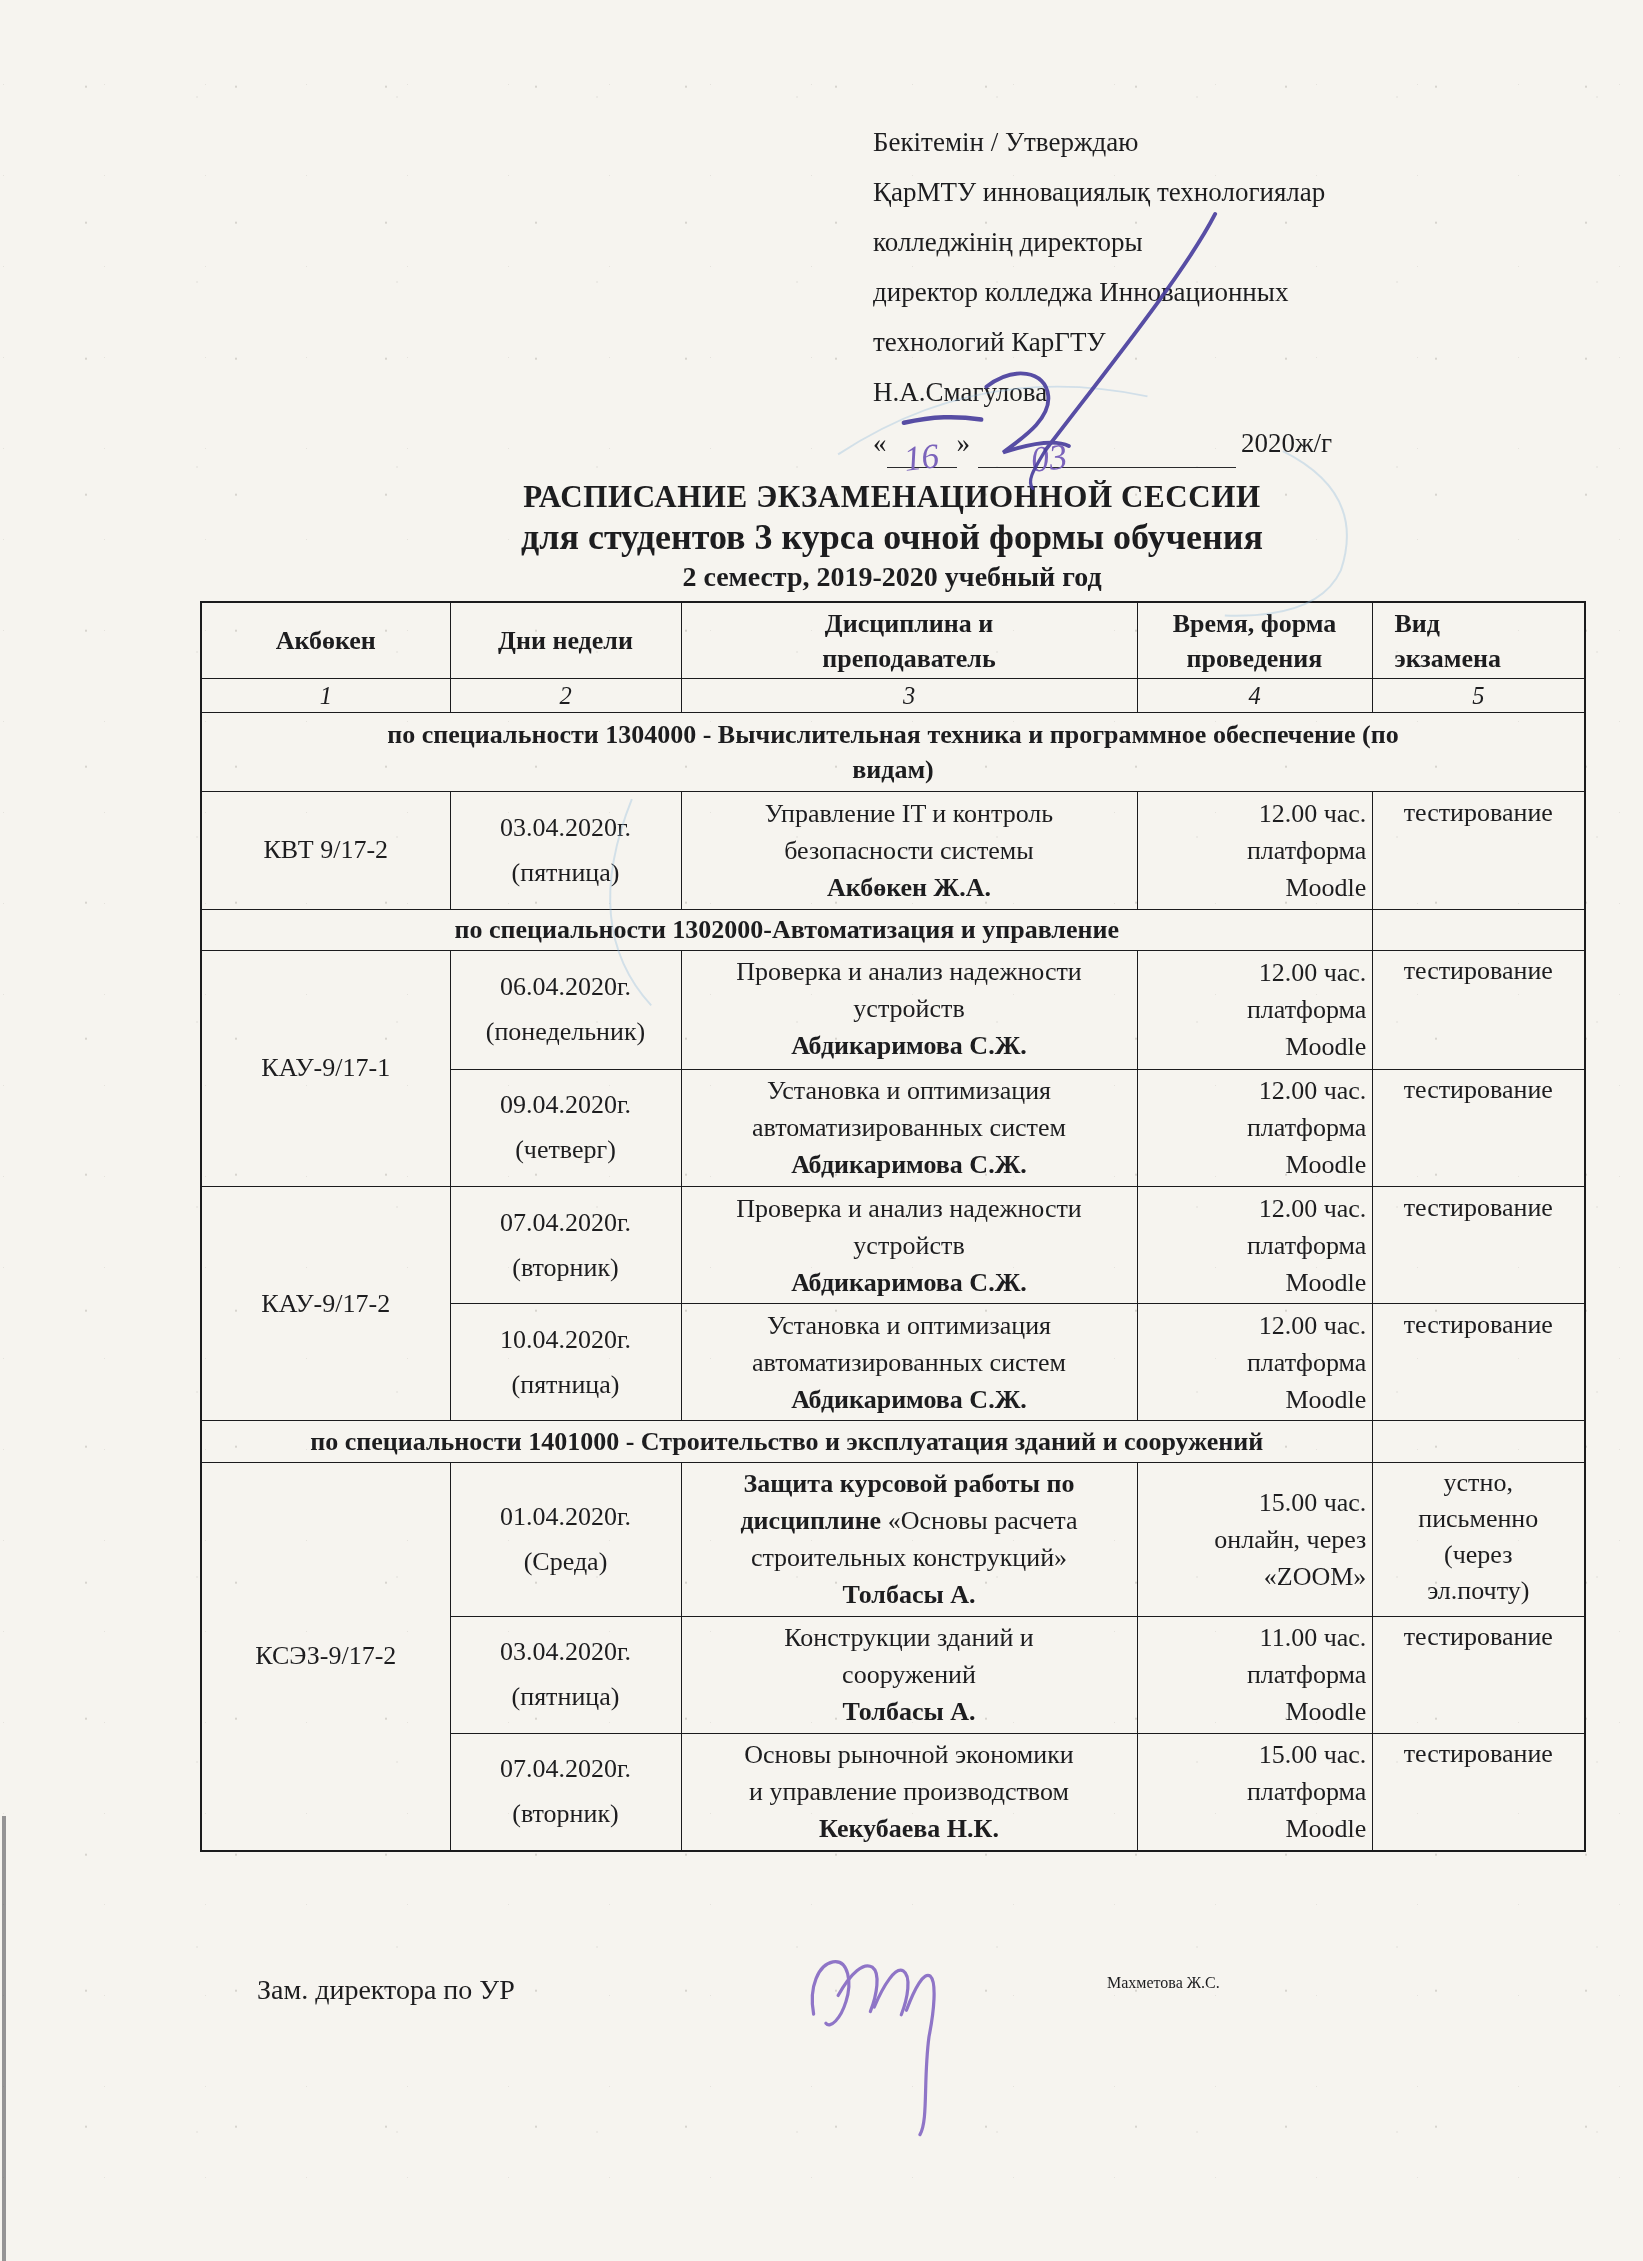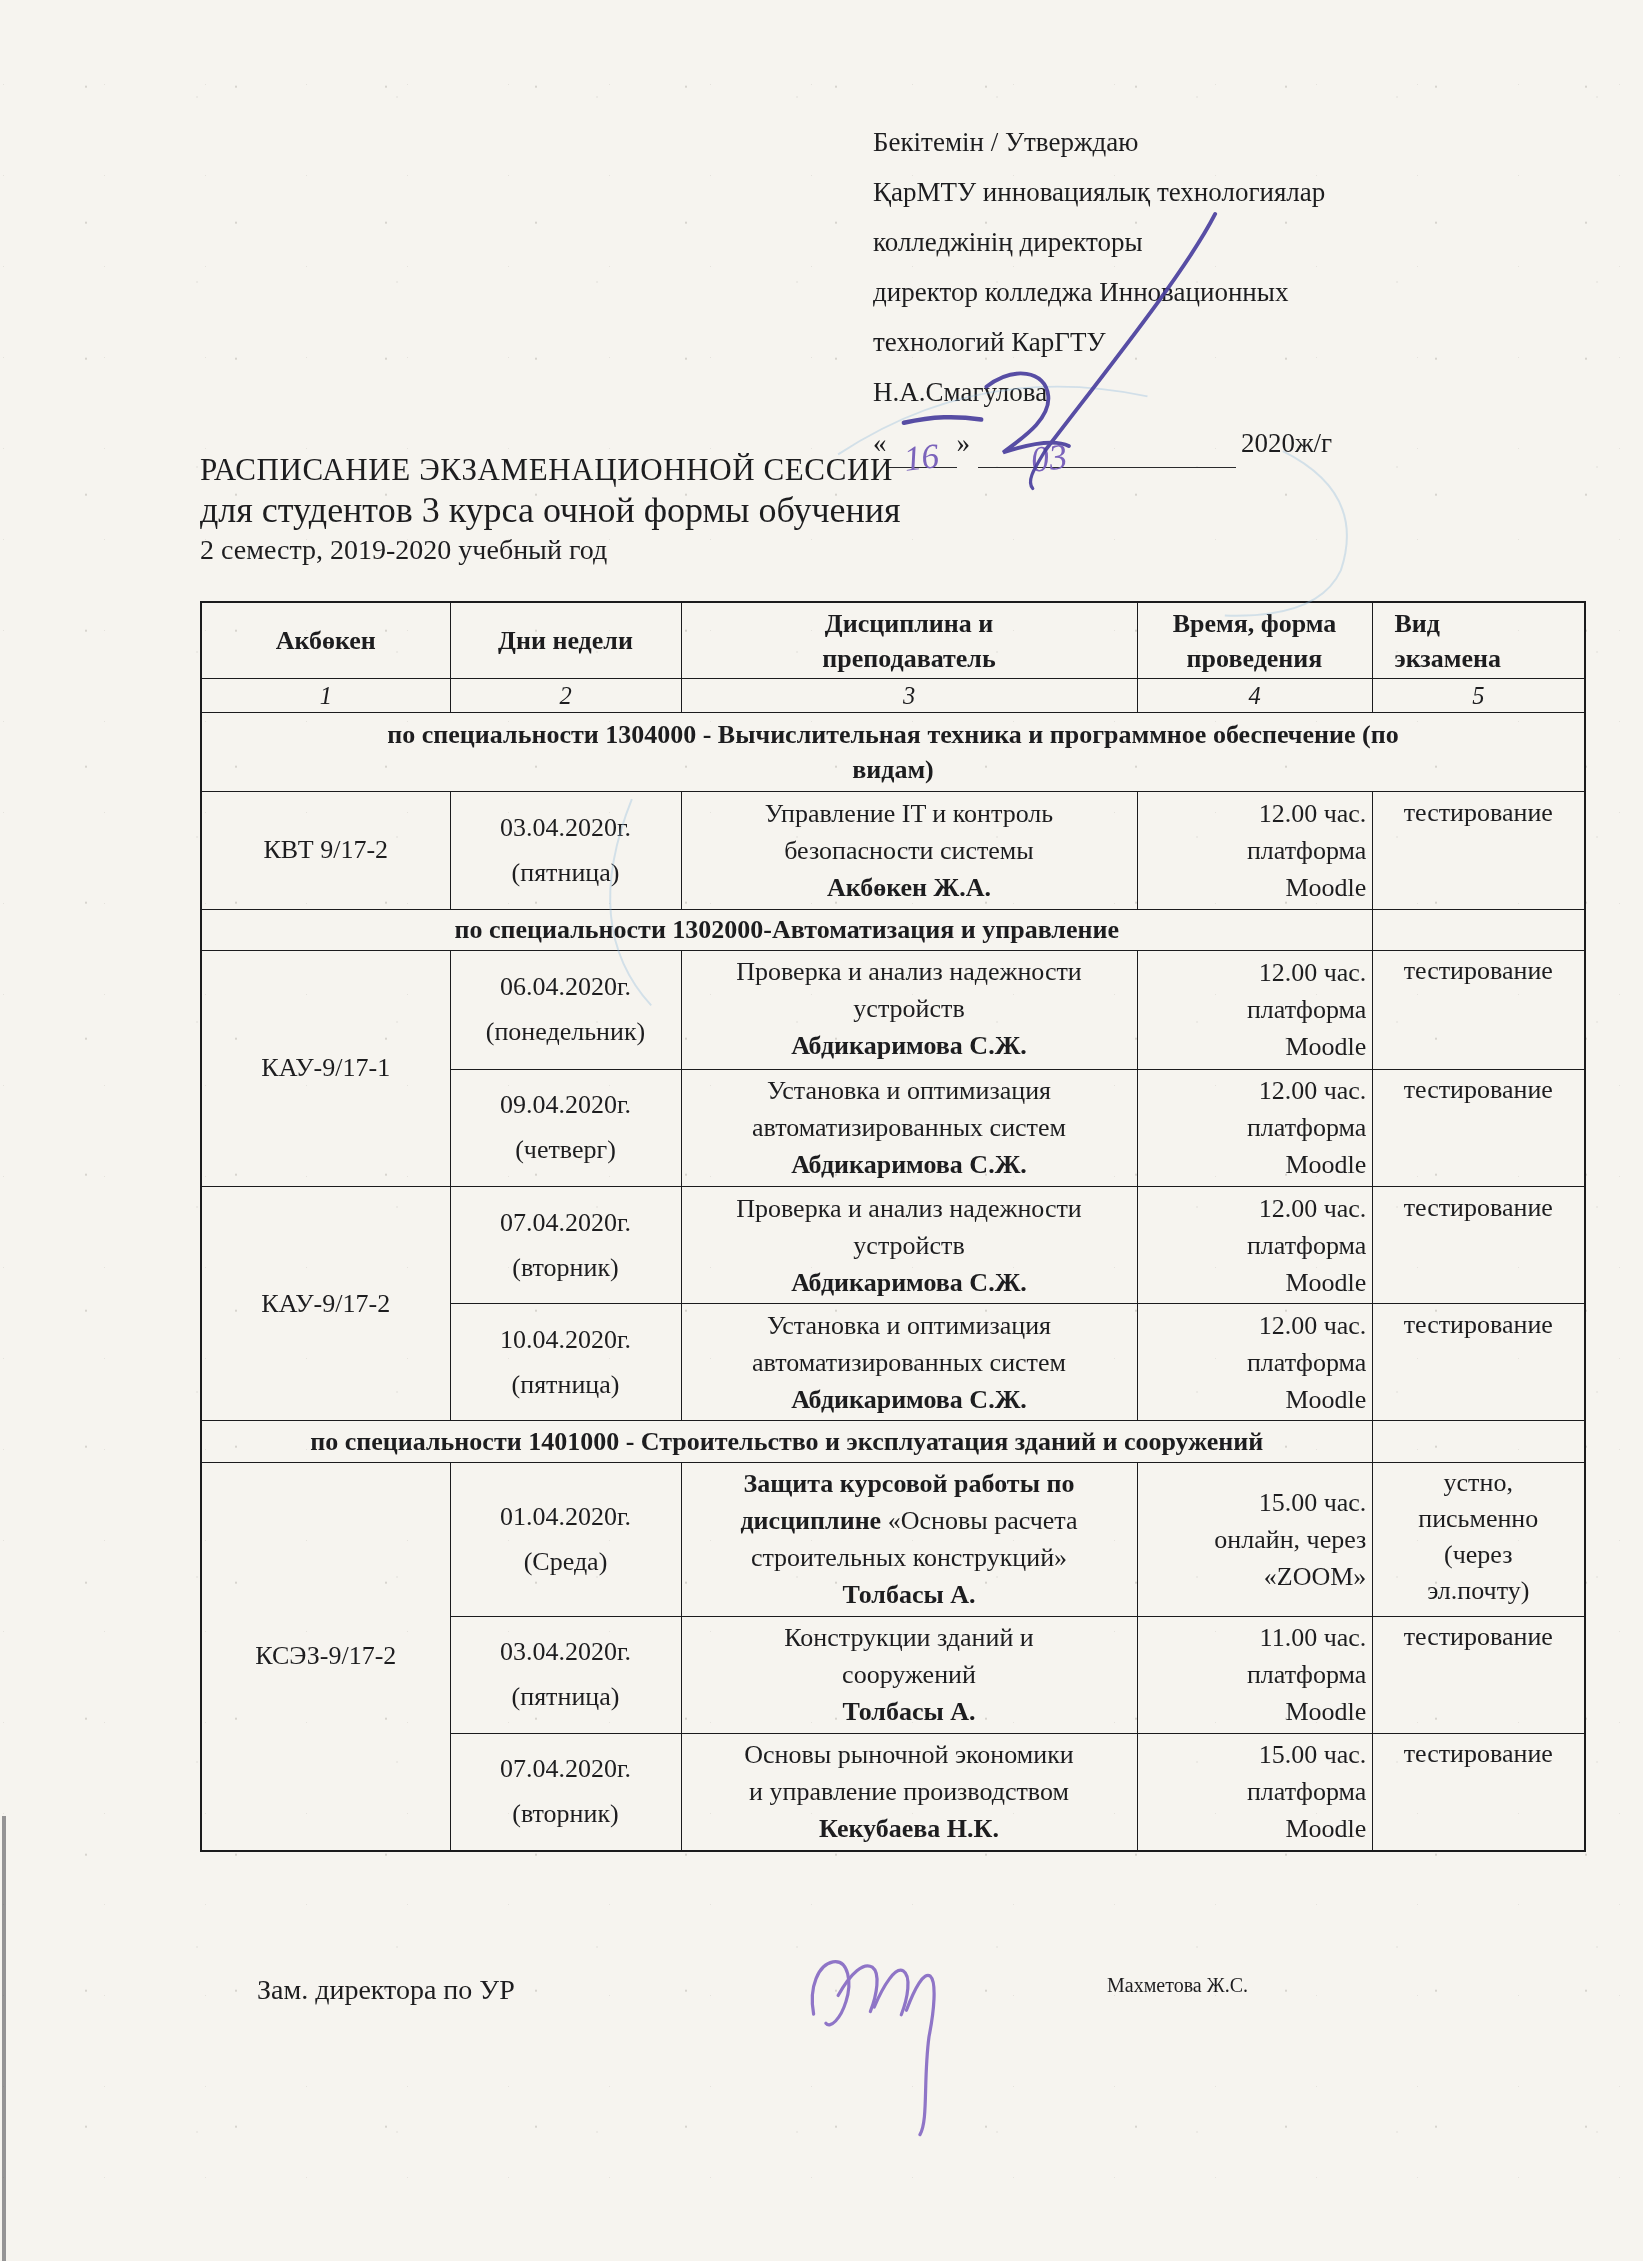--- a/index.html
+++ b/index.html
@@ -22,21 +22,21 @@
     font-size:27px;line-height:50px;}
   .approval .ln{height:50px;}
   .date-line{margin-top:1.3px;font-size:27px;}
   .uline{display:inline-block;border-bottom:1.9px solid #2a2a2c;text-align:center;vertical-align:bottom;height:37px;position:relative;}
   .uline.day{width:70px;}
   .uline.month{width:258px;margin-left:7.7px;margin-right:5.2px;}
   .hw{display:inline-block;font-style:italic;color:#7b63bb;font-size:35px;transform:rotate(-7deg);position:relative;top:2.6px;}
   .hw2{font-size:36px;left:-58px;}
 
   
-  .title{position:absolute;left:200px;top:449px;width:1384px;text-align:left;}
+  .title{position:absolute;left:200px;top:476px;width:1384px;text-align:center;font-weight:bold;}
   .title .t1{font-size:31px;letter-spacing:0.6px;line-height:41px;}
   .title .t2{font-size:36px;line-height:40px;}
   .title .t3{font-size:28px;line-height:39px;}
 
   
   table.sched{position:absolute;left:200px;top:601px;width:1384px;
     border-collapse:collapse;table-layout:fixed;
     border:2.6px solid #1b1b1d;font-size:26px;}
   .sched th,.sched td{border:1.9px solid #1b1b1d;padding:2.6px 5.2px;overflow:hidden;}
   .sched th{font-weight:bold;text-align:center;vertical-align:middle;line-height:35px;}
@@ -46,21 +46,21 @@
   .cell-group{text-align:center;vertical-align:middle;}
   .cell-date{text-align:center;vertical-align:middle;line-height:36px;}
   .cell-date .day{margin-top:9px;}
   .cell-disc{text-align:center;vertical-align:top;line-height:37px;padding-top:3.9px;}
   .cell-disc .teacher{font-weight:bold;}
   .cell-time{text-align:right;vertical-align:middle;line-height:37px;}
   .cell-type{text-align:center;vertical-align:top;line-height:36px;padding-top:5.2px;}
 
   
   .footer-left{position:absolute;left:257px;top:1974px;font-size:28px;}
-  .footer-right{position:absolute;left:1107px;top:1974px;font-size:20px;}
+  .footer-right{position:absolute;left:1107px;top:1974px;font-size:16px;}
 
   .ink-overlay{position:absolute;left:0;top:0;pointer-events:none;}
   .scan-edge{position:absolute;left:1.9px;top:1816px;width:4.5px;height:445px;background:#46464a;opacity:.55;}
 </style>
 </head>
 <body>
 
 <div class="approval">
   <div class="ln">Бекітемін / Утверждаю</div>
   <div class="ln">ҚарМТУ инновациялық технологиялар</div>

